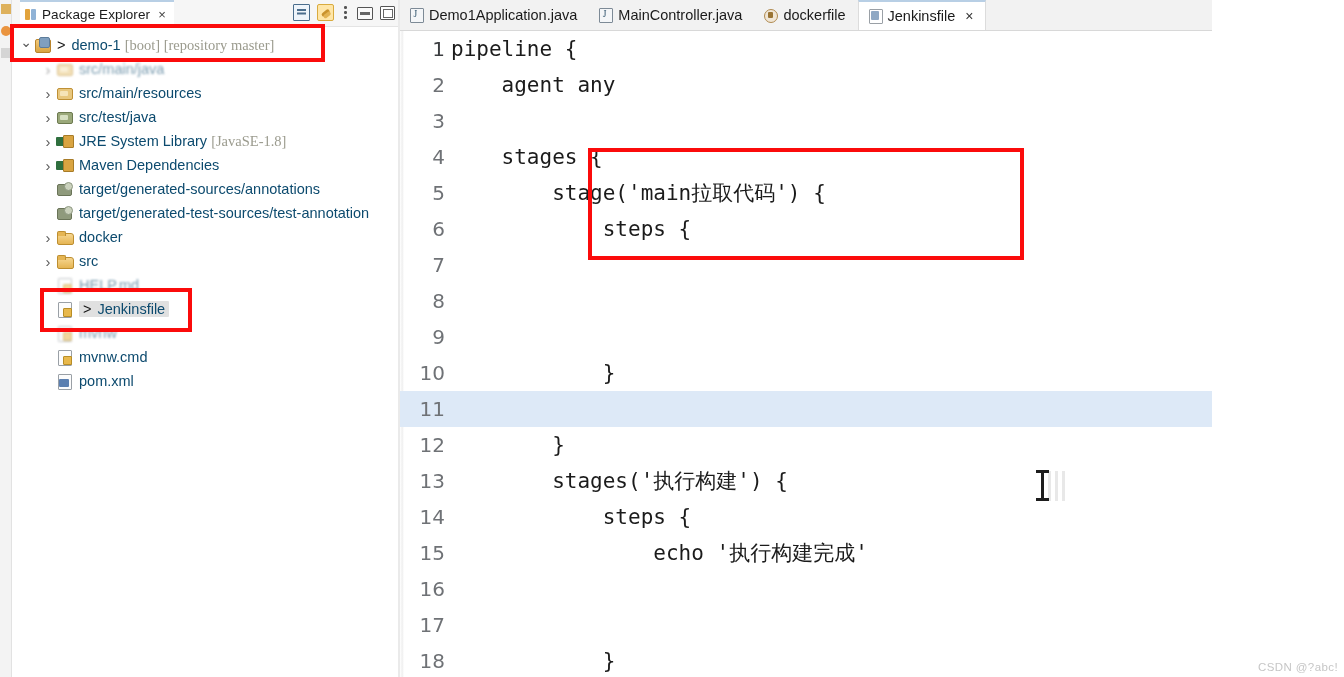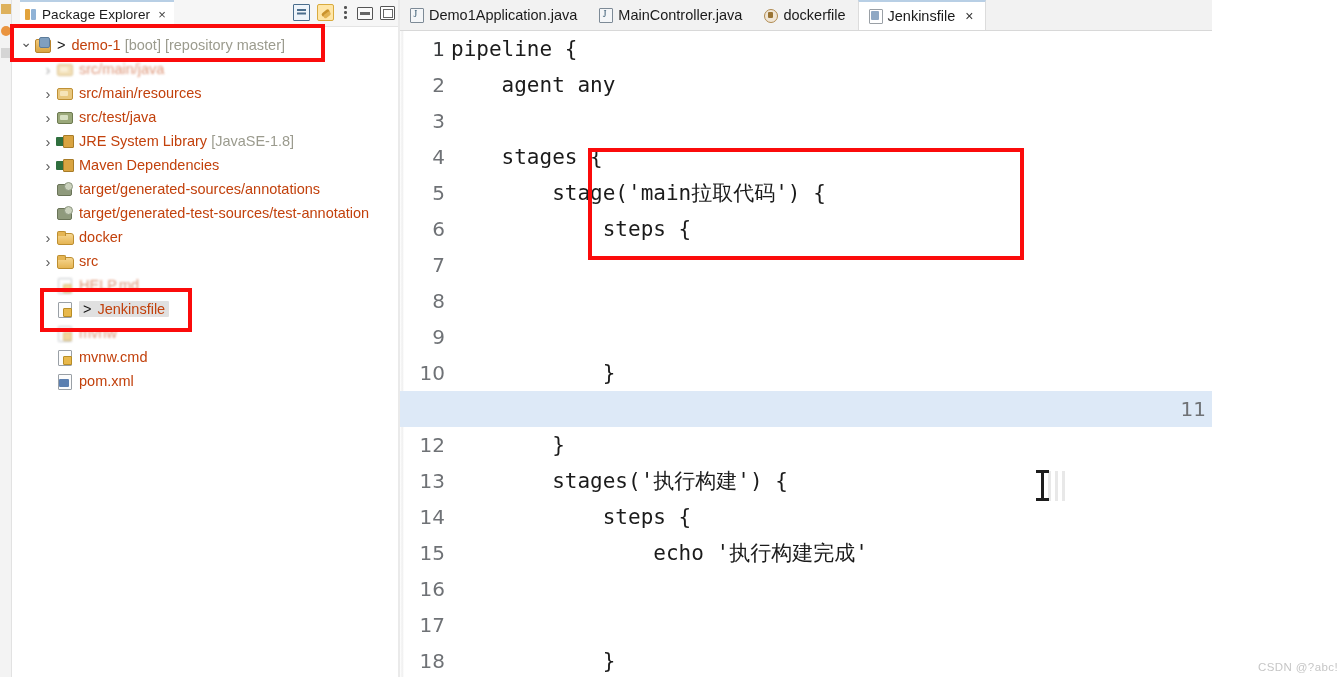--- a/index.html
+++ b/index.html
@@ -154,22 +154,22 @@
     cursor: pointer;
   }
   .twisty.open::before { content: "\2304"; position: relative; top: -3px; font-size: 14px; }
   .twisty.closed::before { content: "\203A"; font-size: 15px; }
   .twisty.none::before { content: ""; }
   .node-icon {
     width: 18px; height: 16px; flex: none; position: relative;
     margin-right: 5px;
   }
   .row-label-wrap { display: inline-flex; align-items: baseline; gap: 4px; }
-  .row-label { color: #c2410c; }
-  .row-sub { color: #9b9b8e; }
+  .row-label { color: #0c4a6e; }
+  .row-sub { color: #9b9b8e; font-family: Liberation Serif, serif; }
   .row-marker { color: #141414; padding-right: 2px; }
 
   
   .ic-project::before {
     content: ""; position: absolute; left: 1px; top: 2px;
     width: 14px; height: 12px;
     background: linear-gradient(#f0c87a, #d9a441);
     border: 1px solid #b9842b; border-radius: 2px;
   }
   .ic-project::after {
@@ -328,21 +328,21 @@
   }
   .code-line {
     position: relative;
     height: 36px;
     display: flex; align-items: center;
     font-family: "DejaVu Sans Mono", monospace;
     font-size: 21px;
     color: #1b1b1b;
     white-space: pre;
   }
-  .code-line.cur { background: #dde9f7; justify-content: flex-end; }
+  .code-line.cur { background: #dde9f7; }
   .lno {
     width: 48px; flex: none;
     text-align: right; padding-right: 3px;
     color: #6f7276;
     font-family: "DejaVu Sans", sans-serif;
     font-size: 20px;
   }
   .code-line.first .lno { color: #3b3d40; }
   .ltext { padding-left: 3px; }
 

